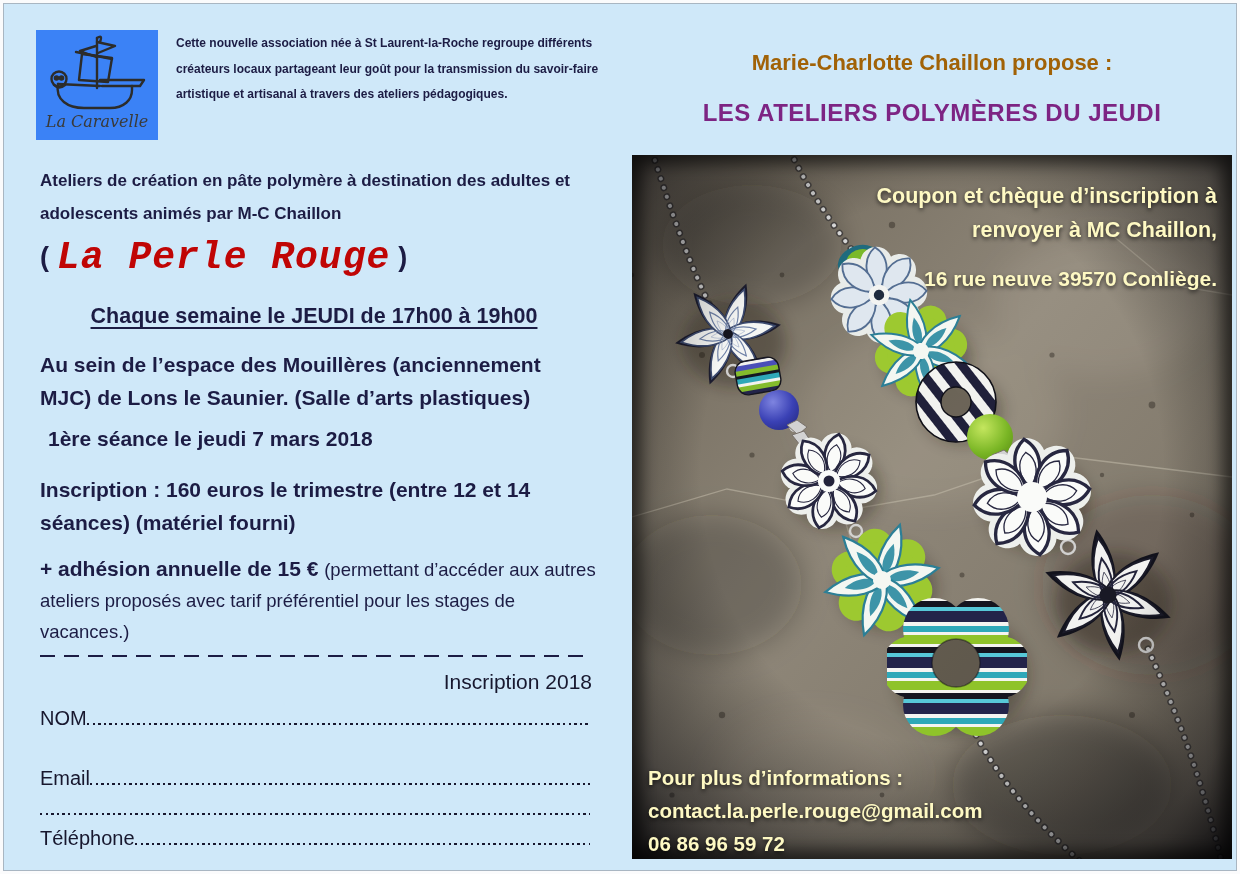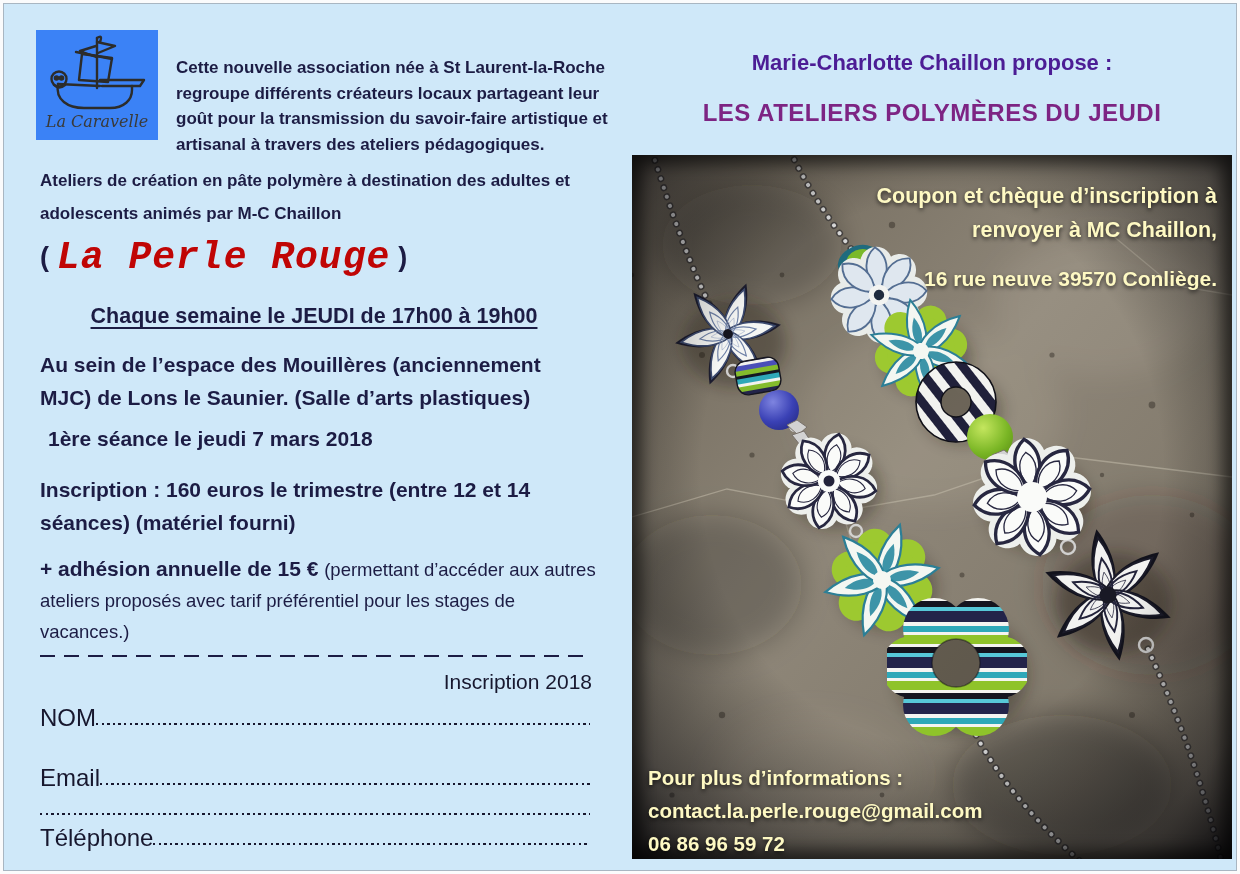--- a/index.html
+++ b/index.html
@@ -5,41 +5,41 @@
   html,body{margin:0;padding:0;background:#cfe8f9;}
   .page{
     position:relative;width:1240px;height:874px;background:#cfe8f9;overflow:hidden;
     font-family:"Liberation Sans",sans-serif;color:#1c1c44;
     box-shadow:inset 0 0 0 3px rgba(255,255,255,.95), inset 0 0 0 4px #a9b6c2;
   }
   
   .logo-box{position:absolute;left:36px;top:30px;width:122px;height:110px;background:#3b82f6;
     display:flex;flex-direction:column;align-items:center;justify-content:flex-start;}
   .logo-caption{font-family:"DejaVu Serif",serif;font-style:italic;font-size:16px;color:#3a3a38;margin-top:-4px;}
-  .intro{position:absolute;left:176px;top:31px;width:432px;font-size:17px;line-height:25.5px;font-weight:bold;text-align:left;margin-top:24px;}
+  .intro{position:absolute;left:176px;top:31px;width:432px;font-size:12px;line-height:25.5px;font-weight:bold;text-align:left;}
   .p1{position:absolute;left:40px;top:164px;width:548px;font-size:17px;line-height:33px;font-weight:bold;}
   .brand-line{position:absolute;left:40px;top:230px;height:54px;display:flex;align-items:center;}
   .brand-paren{font-size:27px;font-weight:bold;color:#1c1c44;}
   .brand-name{font-family:Liberation Mono, monospace;font-style:italic;font-weight:bold;font-size:38px;color:#c00505;margin:4px 8px;letter-spacing:1px;}
   .schedule{position:absolute;left:40px;top:304px;width:548px;text-align:center;font-size:21.5px;font-weight:bold;
     text-decoration:underline;text-underline-offset:4px;text-decoration-thickness:2px;}
   .location{position:absolute;left:40px;top:348px;width:548px;font-size:21px;line-height:33px;font-weight:bold;}
   .first-session{position:absolute;left:48px;top:427px;width:548px;font-size:21px;font-weight:bold;}
   .pricing{position:absolute;left:40px;top:473px;width:556px;font-size:21px;line-height:33px;font-weight:bold;}
   .membership{position:absolute;left:40px;top:553px;width:556px;font-size:18.5px;line-height:31px;font-weight:normal;}
   .membership b{font-size:21px;font-weight:bold;}
   .cut-line{position:absolute;left:40px;top:655px;width:550px;height:2px;
     background:repeating-linear-gradient(90deg,#1c1c44 0 15px,transparent 15px 24px);}
   .form-title{position:absolute;left:40px;top:670px;width:552px;text-align:right;font-size:21px;color:#17172e;font-weight:normal;}
   .form-row{position:absolute;left:40px;width:550px;height:27px;display:flex;align-items:flex-end;color:#17172e;}
-  .form-label{font-size:24px;line-height:22px;white-space:pre;}
+  .form-label{font-size:20px;line-height:22px;white-space:pre;}
   .leader{flex:1;height:2.4px;margin-bottom:4px;
     background:repeating-linear-gradient(90deg,#17172e 0 2.4px,transparent 2.4px 5.6px);}
   
-  .proposer{position:absolute;left:632px;top:50px;width:600px;text-align:center;font-size:22px;font-weight:bold;color:#4c1d95;}
+  .proposer{position:absolute;left:632px;top:50px;width:600px;text-align:center;font-size:22px;font-weight:bold;color:#a16207;}
   .ateliers-title{position:absolute;left:632px;top:99px;width:600px;text-align:center;font-size:24px;font-weight:bold;color:#7d2483;letter-spacing:.5px;}
   .photo{position:absolute;left:632px;top:155px;width:600px;height:704px;background:#7c7467;}
   .photo svg{position:absolute;left:0;top:0;}
   .overlay{position:absolute;color:#fef9c3;font-weight:bold;text-shadow:0 2px 4px rgba(0,0,0,.65);white-space:nowrap;}
   .coupon{top:24px;right:15px;text-align:right;font-size:21.5px;line-height:34px;}
   .address{top:112px;right:15px;text-align:right;font-size:21px;}
   .info{left:16px;top:606px;font-size:20.5px;line-height:33px;}
 </style>
 </head>
 <body>

